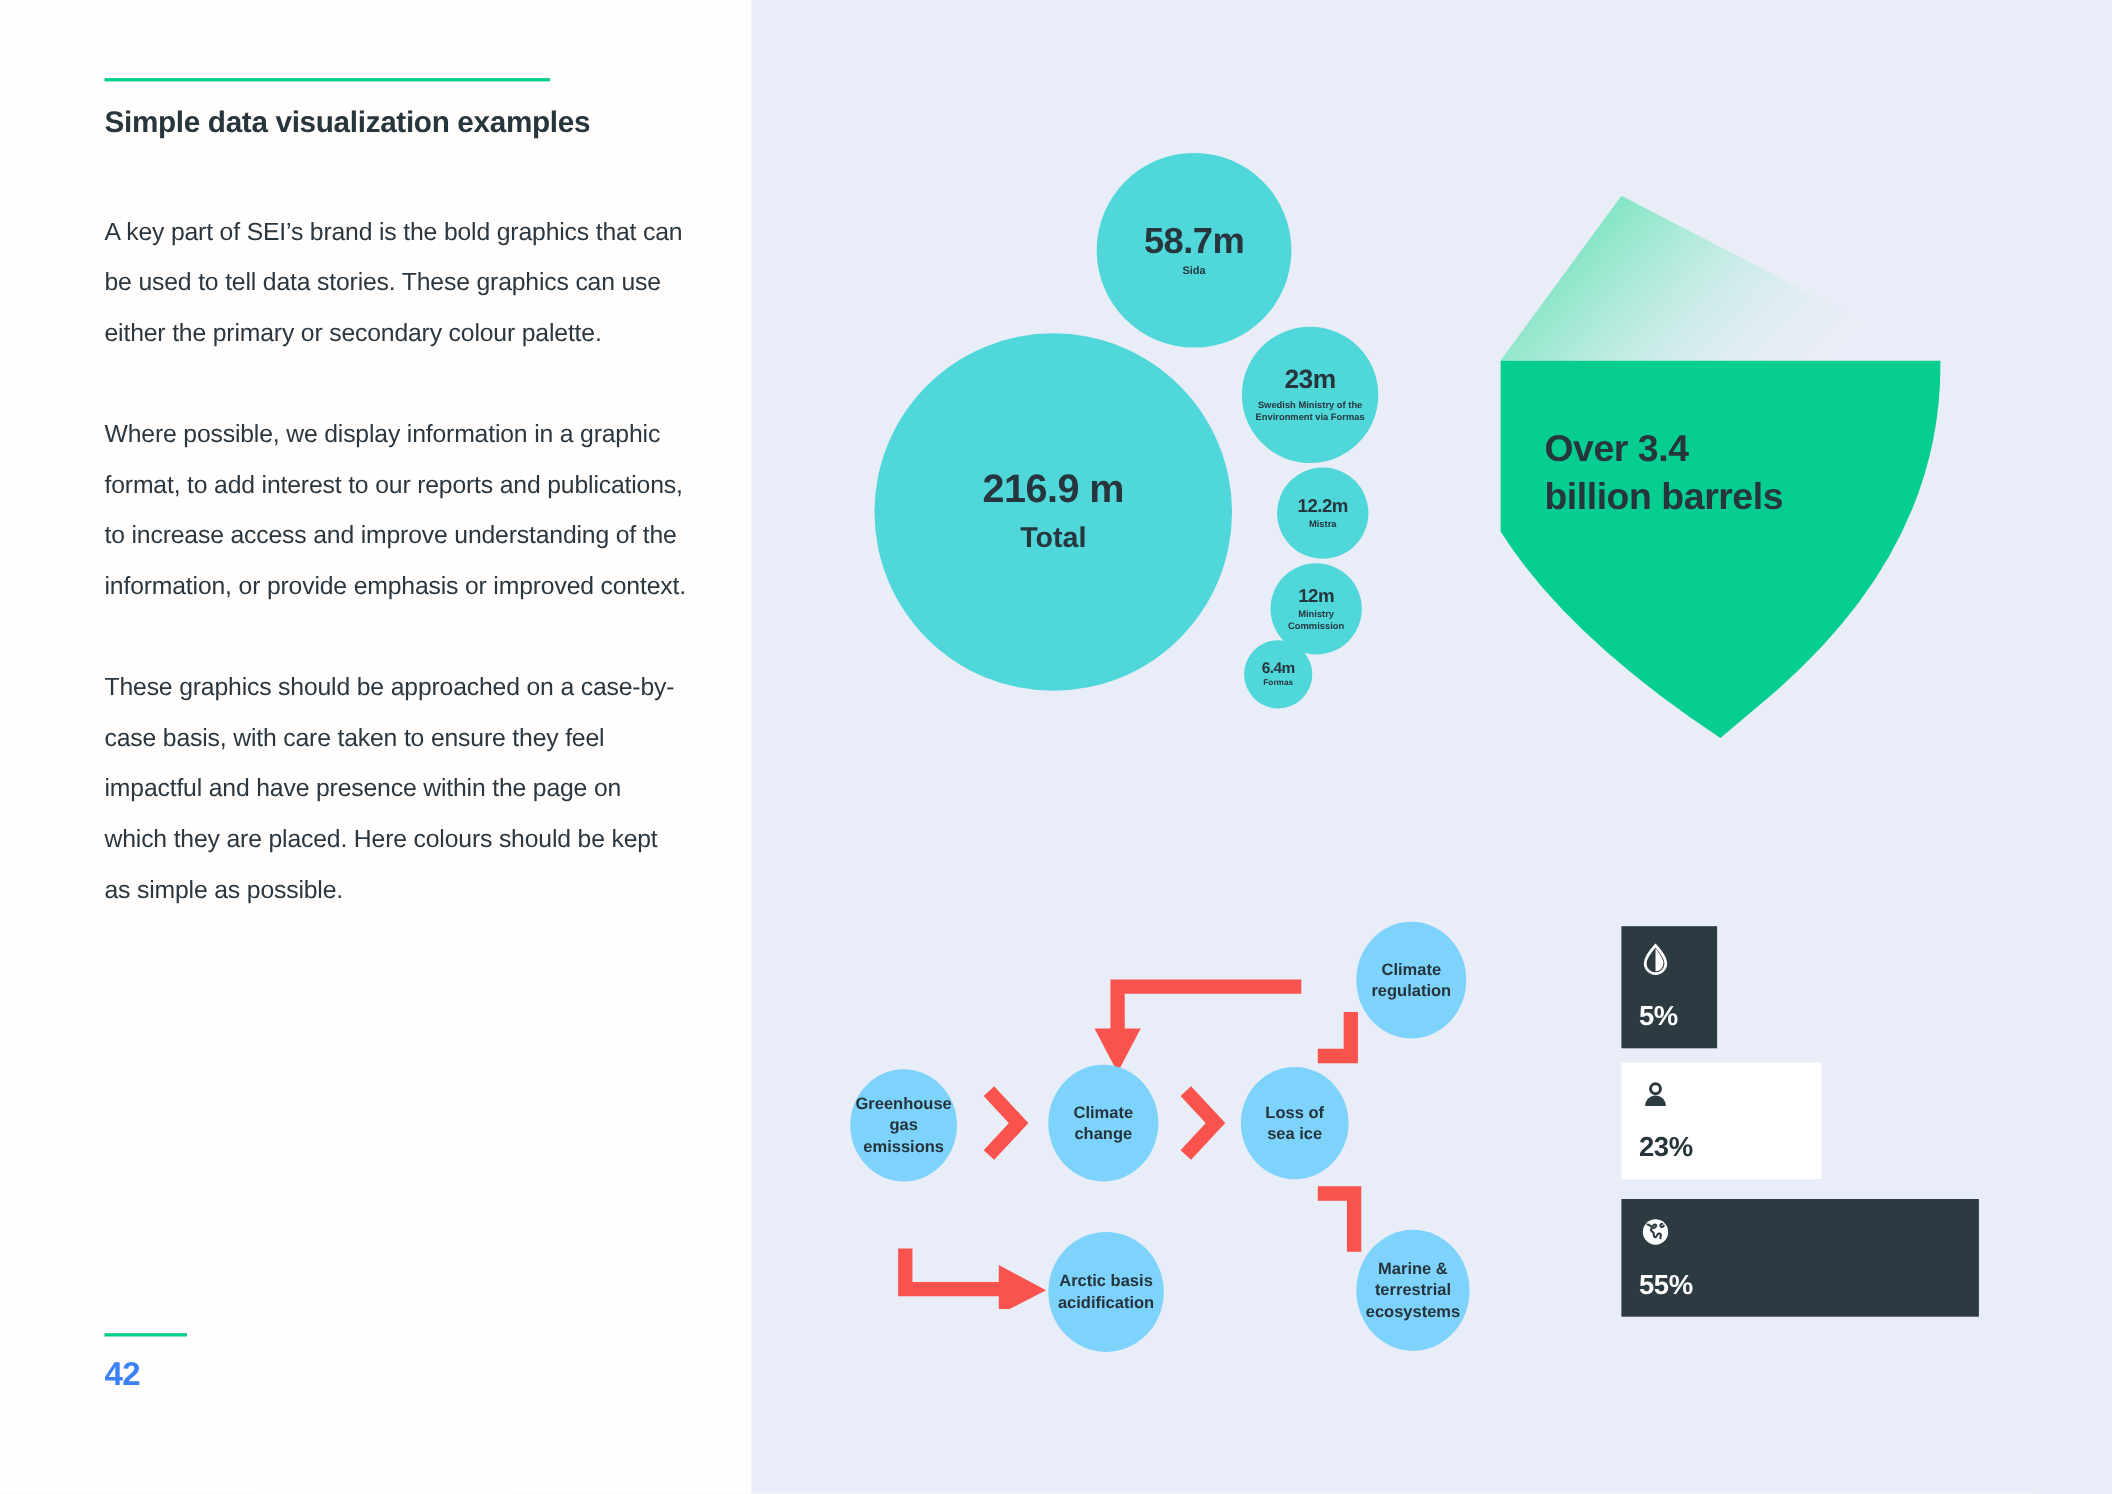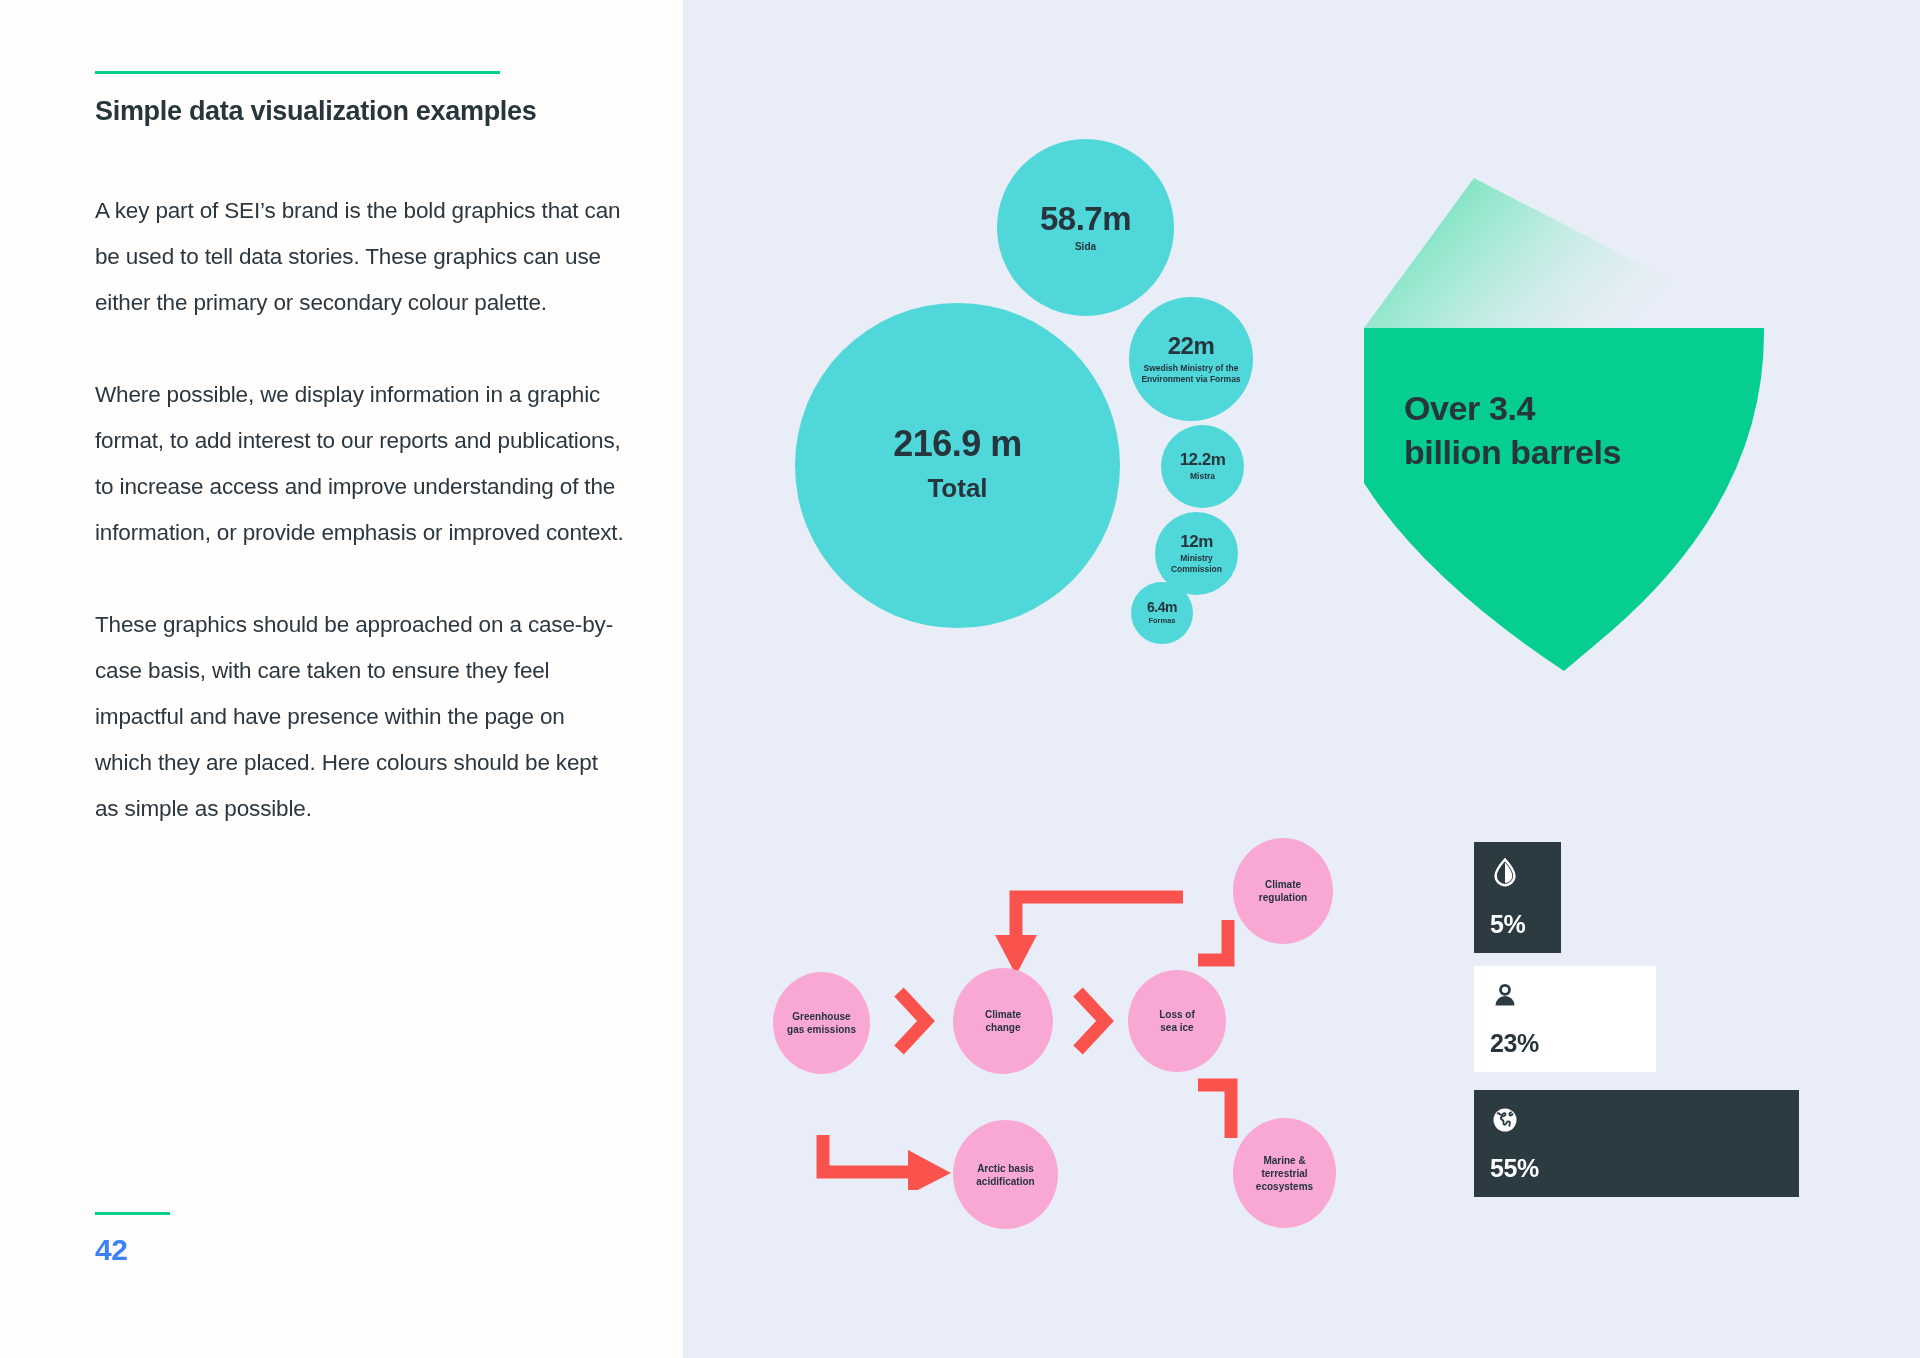--- a/index.html
+++ b/index.html
@@ -138,28 +138,28 @@
   }
 
   
   .flow {
     position: absolute;
     left: 90px; top: 820px;
     width: 620px; height: 370px;
   }
   .node {
     position: absolute;
-    background: #f9a8d4;
+    background: #7dd3fc;
     border-radius: 50%;
     display: flex;
     align-items: center;
     justify-content: center;
     text-align: center;
     color: #25333b;
-    font-size: 10px;
+    font-size: 15px;
     font-weight: bold;
     line-height: 1.3;
     box-sizing: border-box;
     padding: 4px;
   }
   .n-ghg  { left: 0px;   top: 152px; width: 97px;  height: 102px; }
   .n-cc   { left: 180px; top: 148px; width: 100px; height: 106px; }
   .n-ice  { left: 355px; top: 150px; width: 98px;  height: 102px; }
   .n-reg  { left: 460px; top: 18px;  width: 100px; height: 106px; }
   .n-acid { left: 180px; top: 300px; width: 105px; height: 109px; }
@@ -217,21 +217,21 @@
     <div>
       <div class="bubble b-sida">
         <span class="val">58.7m</span>
         <span class="lbl">Sida</span>
       </div>
       <div class="bubble b-total">
         <span class="val">216.9 m</span>
         <span class="lbl">Total</span>
       </div>
       <div class="bubble b-sme">
-        <span class="val">22m</span>
+        <span class="val">23m</span>
         <span class="lbl">Swedish Ministry of the Environment via Formas</span>
       </div>
       <div class="bubble b-mistra">
         <span class="val">12.2m</span>
         <span class="lbl">Mistra</span>
       </div>
       <div class="bubble b-ec">
         <span class="val">12m</span>
         <span class="lbl">Ministry Commission</span>
       </div>

